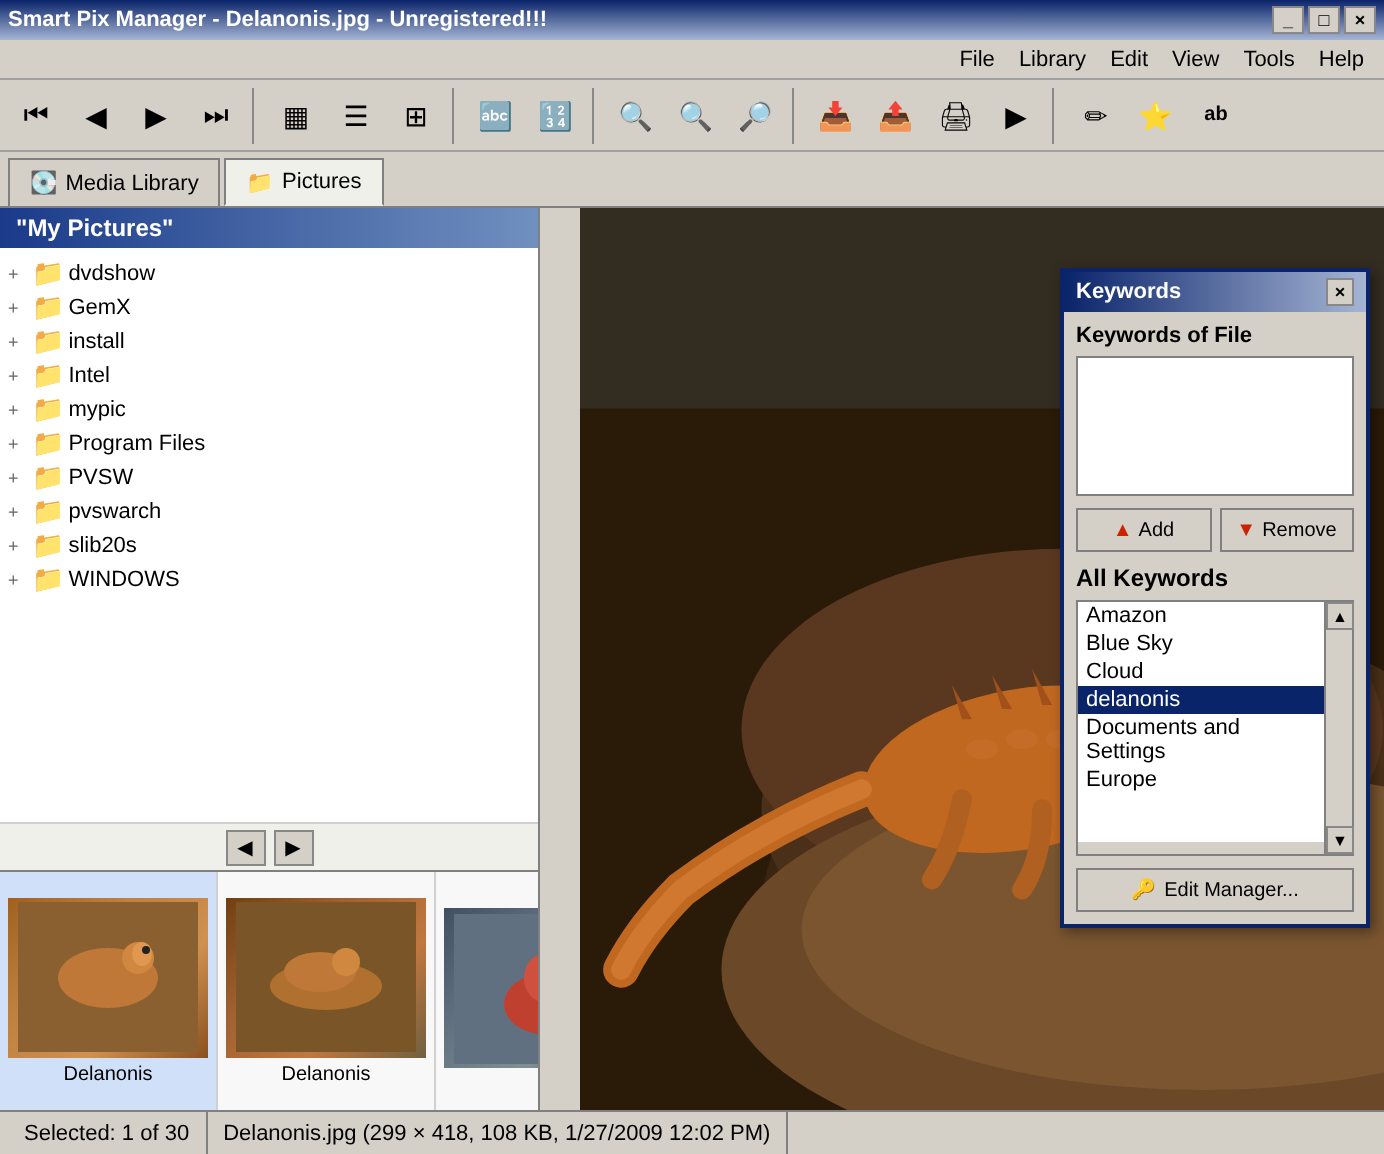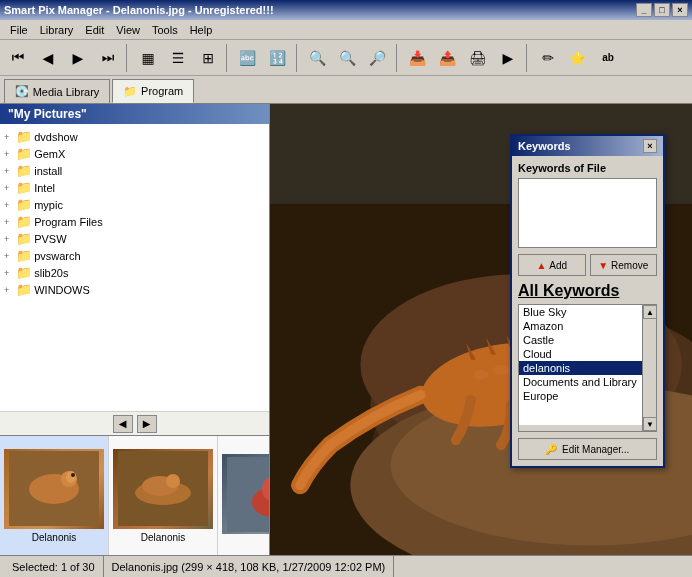--- a/index.html
+++ b/index.html
@@ -27,20 +27,21 @@
     }
 
     
     .menu-bar {
       background: #d4d0c8;
       height: 20px;
       display: flex;
       align-items: center;
       padding: 0 4px;
       border-bottom: 1px solid #a0a0a0;
+      justify-content: flex-end;
     }
     .menu-item {
       padding: 2px 6px;
       cursor: pointer;
       font-size: 11px;
     }
 
     
     .toolbar {
       background: #d4d0c8;
@@ -169,20 +170,21 @@
       display: flex; align-items: center; justify-content: center;
       font-size: 10px; cursor: pointer;
     }
 
     
     .right-panel {
       flex: 1;
       background: #808080;
       overflow: hidden;
       position: relative;
+      margin-left: 20px;
     }
     
     .lizard-bg {
       width: 100%;
       height: 100%;
       background: linear-gradient(135deg, #2a1a0a 0%, #5a3a1a 20%, #8a6030 40%, #c08040 60%, #d09050 80%, #504030 100%);
       position: relative;
     }
 
     
@@ -238,24 +240,23 @@
       background: #d4d0c8;
       border: 1px solid #808080;
       display: flex;
       align-items: center;
       justify-content: center;
       gap: 3px;
       cursor: pointer;
       font-size: 10px;
     }
     .kw-all-title {
-      font-size: 16px;
+      font-size: 12px;
       font-weight: bold;
       margin-bottom: 4px;
-      text-decoration: underline;
     }
     .kw-list {
       width: 100%;
       height: 120px;
       background: white;
       border: 1px solid #808080;
       overflow-y: auto;
       margin-bottom: 6px;
     }
     .kw-list-item {
@@ -351,21 +352,21 @@
   <div class="tb-btn" style="font-size:10px; font-weight:bold;">ab</div>
 </div>
 
 <div class="tab-bar">
   <div class="tab">
     <span>💽</span>
     <span>Media Library</span>
   </div>
   <div class="tab active">
     <span>📁</span>
-    <span>Program</span>
+    <span>Pictures</span>
   </div>
 </div>
 
 <div class="main-area">
 
   <div class="left-panel">
     <div class="panel-title">"My Pictures"</div>
     <div class="tree-area">
       <div class="tree-item">
         <span class="tree-toggle">+</span>
@@ -527,26 +528,25 @@
               <span>Add</span>
             </div>
             <div class="kw-btn">
               <span style="color:#cc2200;">▼</span>
               <span>Remove</span>
             </div>
           </div>
           <div class="kw-all-title">All Keywords</div>
           <div style="display:flex; border: 1px solid #808080; margin-bottom: 6px;">
             <div class="kw-list" style="border:none; flex:1; height:120px;">
+              <div class="kw-list-item">Amazon</div>
               <div class="kw-list-item">Blue Sky</div>
-              <div class="kw-list-item">Amazon</div>
-              <div class="kw-list-item">Castle</div>
               <div class="kw-list-item">Cloud</div>
               <div class="kw-list-item selected">delanonis</div>
-              <div class="kw-list-item">Documents and Library</div>
+              <div class="kw-list-item">Documents and Settings</div>
               <div class="kw-list-item">Europe</div>
             </div>
             <div style="width:14px; background:#d4d0c8; border-left:1px solid #808080; display:flex; flex-direction:column;">
               <div class="ks-btn">▲</div>
               <div style="flex:1;"></div>
               <div class="ks-btn">▼</div>
             </div>
           </div>
           <div class="edit-kw-btn">
             <span>🔑</span>

